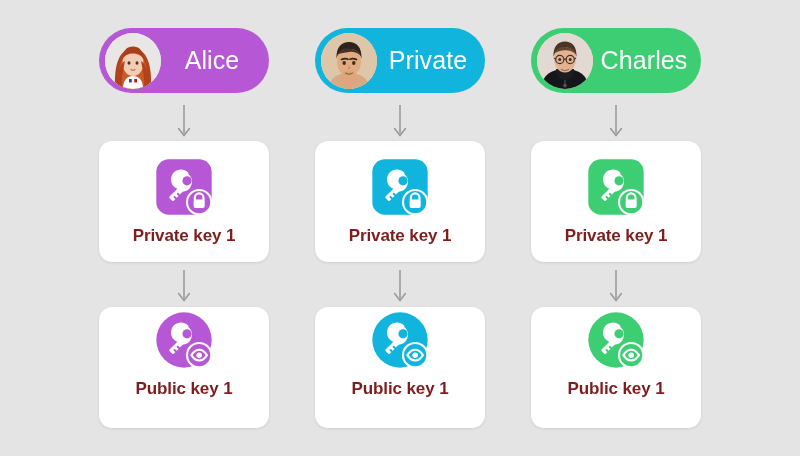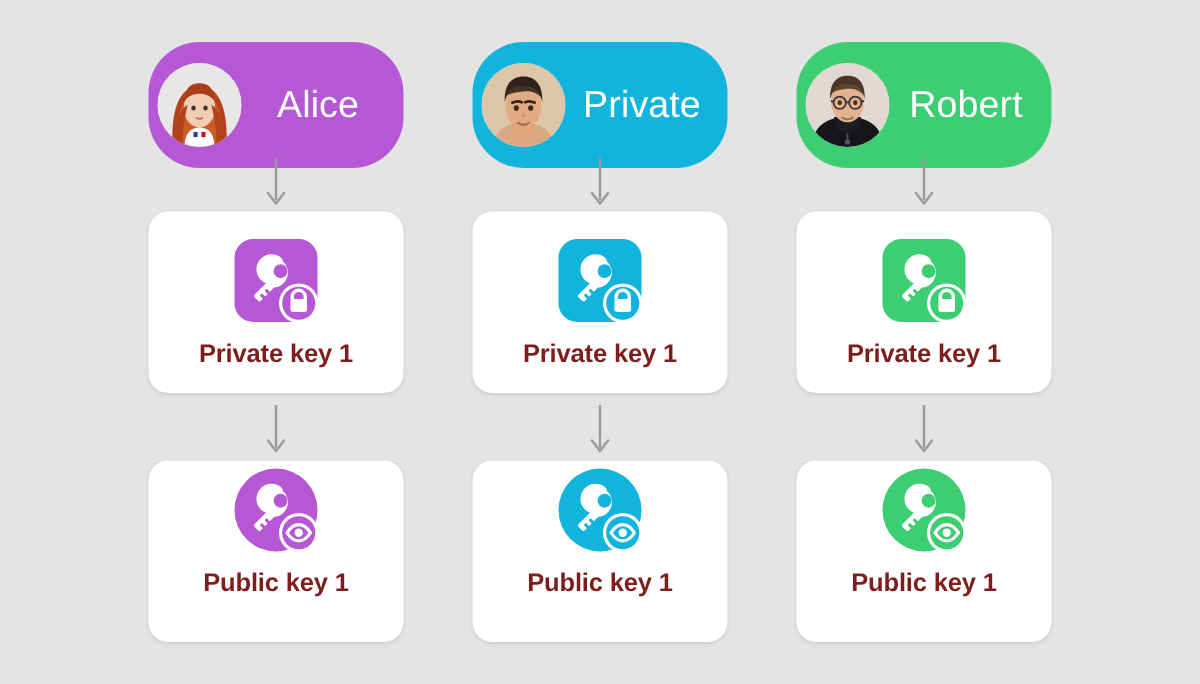--- a/index.html
+++ b/index.html
@@ -31,21 +31,21 @@
   .col-0 { left: 99px; }
   .col-1 { left: 315px; }
   .col-2 { left: 531px; }
 
   
   .person-pill {
     position: absolute;
     top: 28px;
     left: 0;
     width: 170px;
-    height: 84px;
+    height: 65px;
     border-radius: 34px;
     display: flex;
     align-items: center;
     box-sizing: border-box;
     padding-left: 6px;
   }
   .avatar {
     width: 56px;
     height: 56px;
     border-radius: 50%;
@@ -286,21 +286,21 @@
         <path d="M18.7 25.8 L16.9 25.2"></path>
         <path d="M37.3 25.8 L39.1 25.2"></path>
       </g>
       <ellipse cx="22.8" cy="26.5" rx="1.5" ry="1.6" fill="#42301f"></ellipse>
       <ellipse cx="33.2" cy="26.5" rx="1.5" ry="1.6" fill="#42301f"></ellipse>
       <path d="M24.5 36.5 Q28 38.6 31.5 36.5" stroke="#9c6746" stroke-width="1.2" fill="none" stroke-linecap="round"></path>
       <path d="M28 47 L28 52" stroke="#53555c" stroke-width="1.1"></path>
       <circle cx="28" cy="52.6" r="1.8" fill="#53555c"></circle>
     </svg>
         </div>
-      <div class="person-name">Robert</div>
+      <div class="person-name">Charles</div>
     </div>
 
     <div class="arrow arrow-1">
         <svg width="14" height="34" viewBox="0 0 14 34" xmlns="http://www.w3.org/2000/svg">
     <path d="M7 0 L7 28.5" stroke="#9a9a9a" stroke-width="1.6" fill="none"></path>
     <path d="M1.6 23.6 L7 30.6 L12.4 23.6" stroke="#9a9a9a" stroke-width="1.6" fill="none" stroke-linecap="round" stroke-linejoin="round"></path>
   </svg>
       </div>
 
     <div class="key-card card-private">

